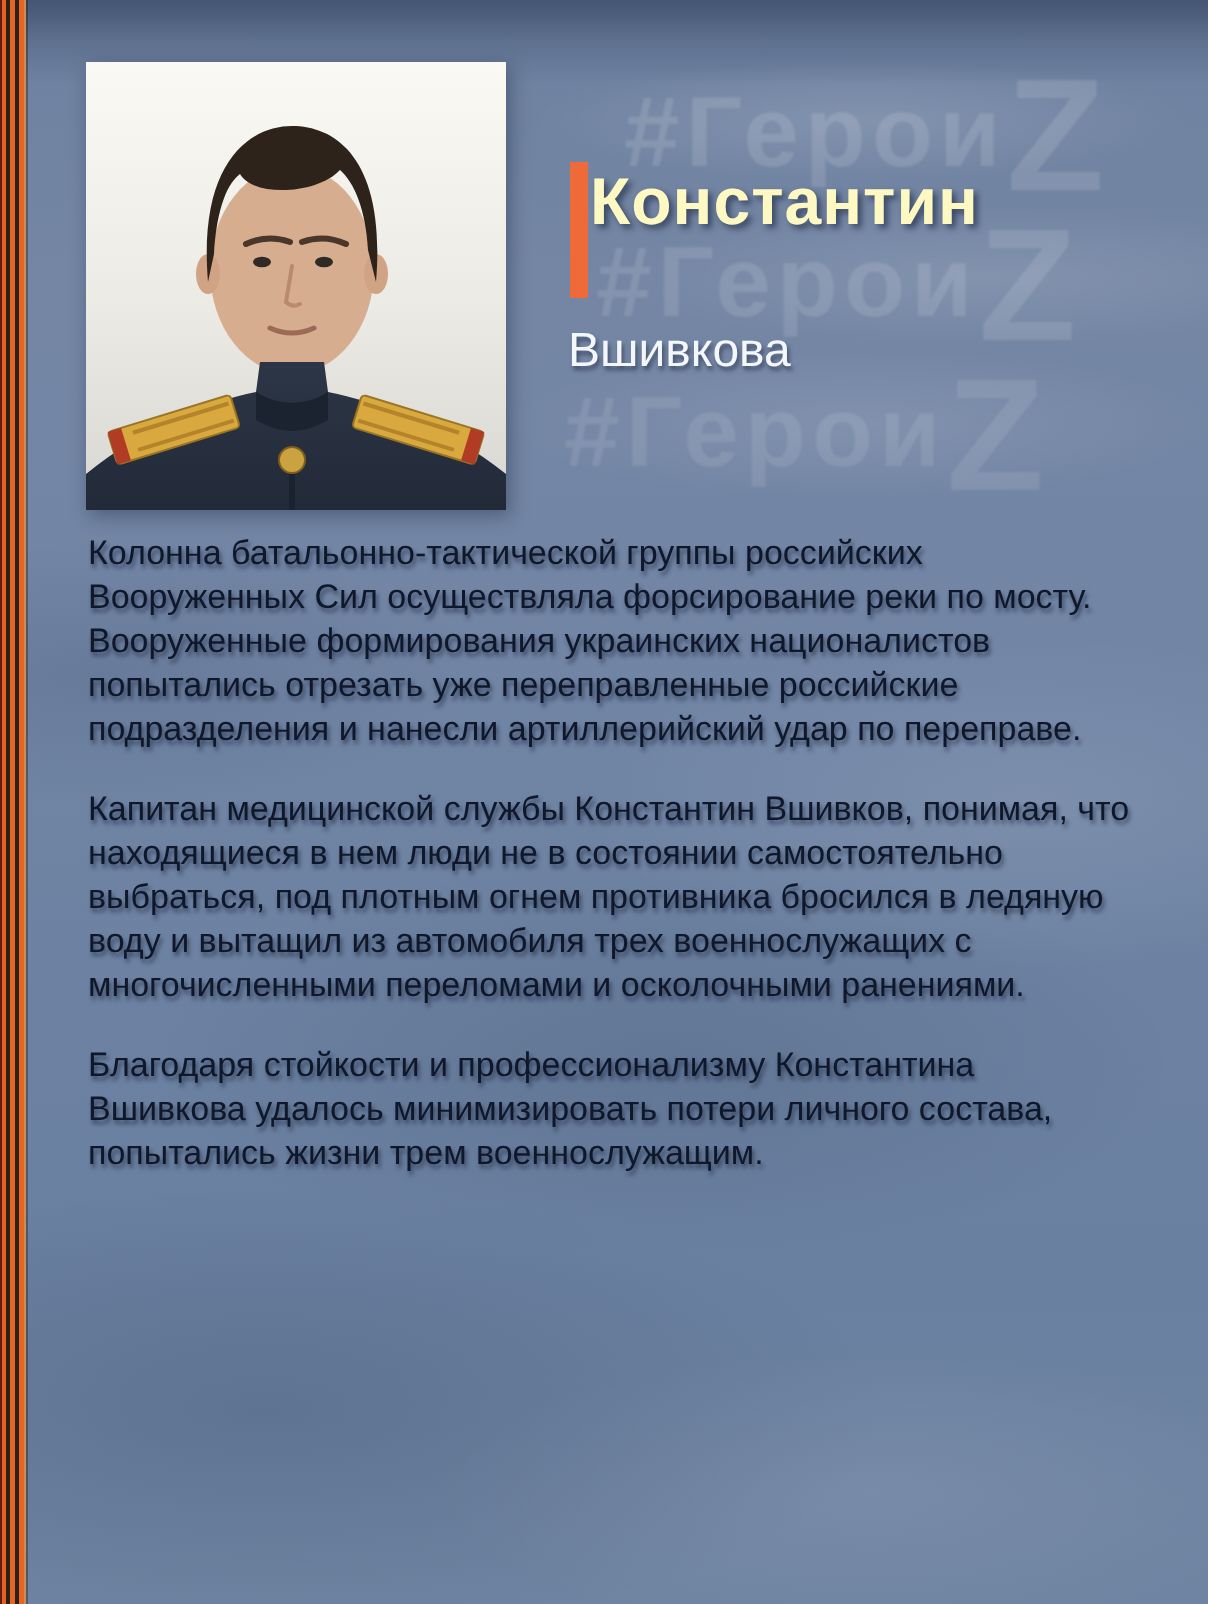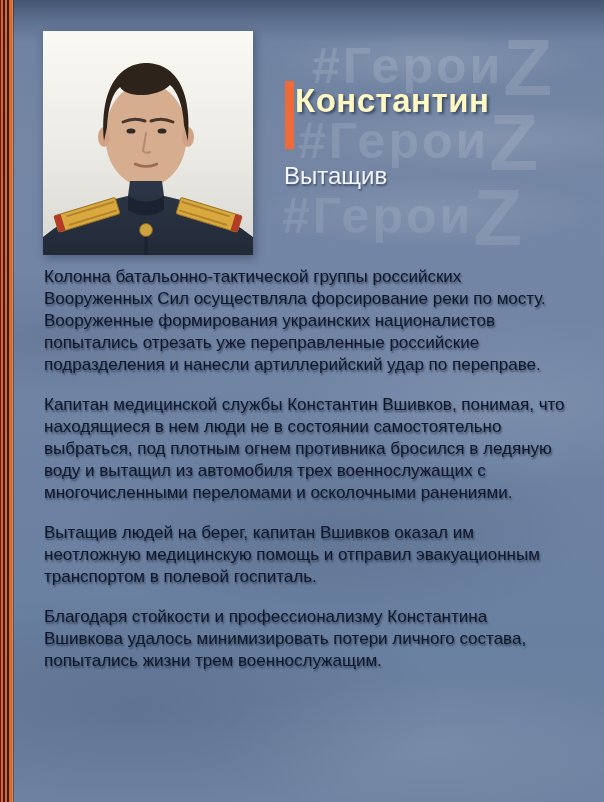--- a/index.html
+++ b/index.html
@@ -140,21 +140,20 @@
 
       <circle cx="103" cy="199" r="6.5" fill="#caa23f" stroke="#7d5e1e" stroke-width="1"></circle>
       <line x1="103" y1="206" x2="103" y2="224" stroke="#1a2230" stroke-width="3"></line>
     </svg>
   </div>
 
   <div class="accent-bar"></div>
   <h1 class="hero-name">
     <span class="name-line">Константин</span>
   </h1>
-  <div class="hero-rank">Вытащив</div>
+  <div class="hero-rank">Вшивкова</div>
 
   <div class="story">
     <p>Колонна батальонно-тактической группы российских Вооруженных Сил осуществляла форсирование реки по мосту. Вооруженные формирования украинских националистов попытались отрезать уже переправленные российские подразделения и нанесли артиллерийский удар по переправе.</p>
     <p>Капитан медицинской службы Константин Вшивков, понимая, что находящиеся в нем люди не в состоянии самостоятельно выбраться, под плотным огнем противника бросился в ледяную воду и вытащил из автомобиля трех военнослужащих с многочисленными переломами и осколочными ранениями.</p>
-    <p>Вытащив людей на берег, капитан Вшивков оказал им неотложную медицинскую помощь и отправил эвакуационным транспортом в полевой госпиталь.</p>
     <p>Благодаря стойкости и профессионализму Константина Вшивкова удалось минимизировать потери личного состава, попытались жизни трем военнослужащим.</p>
   </div>
 </div>
 
 </body></html>

